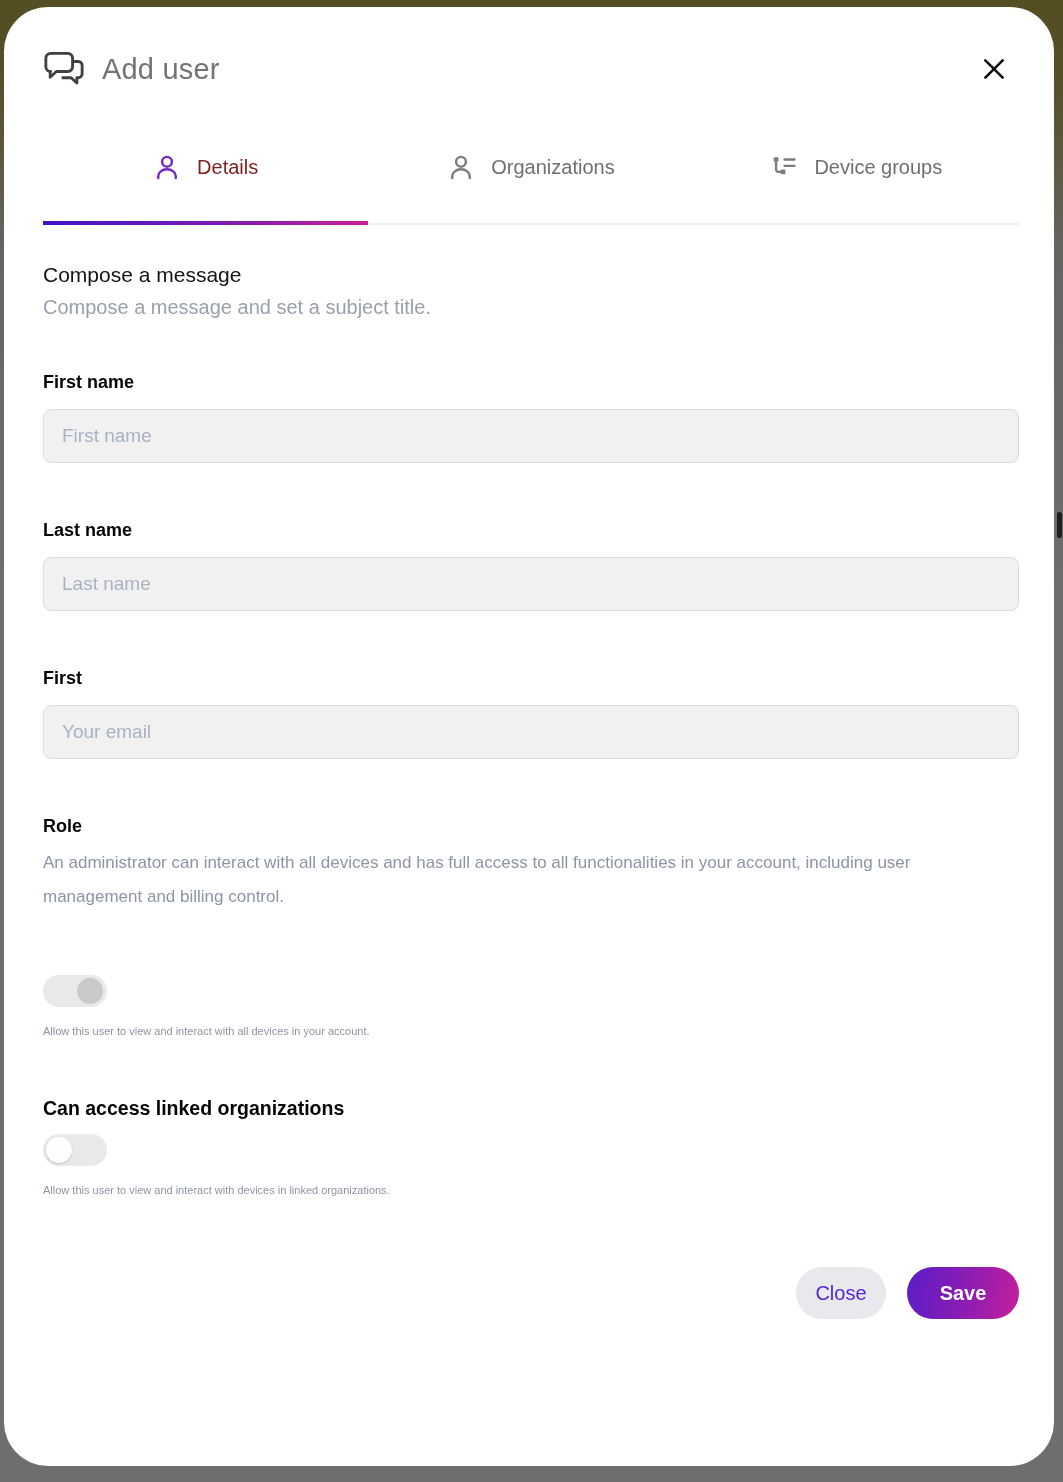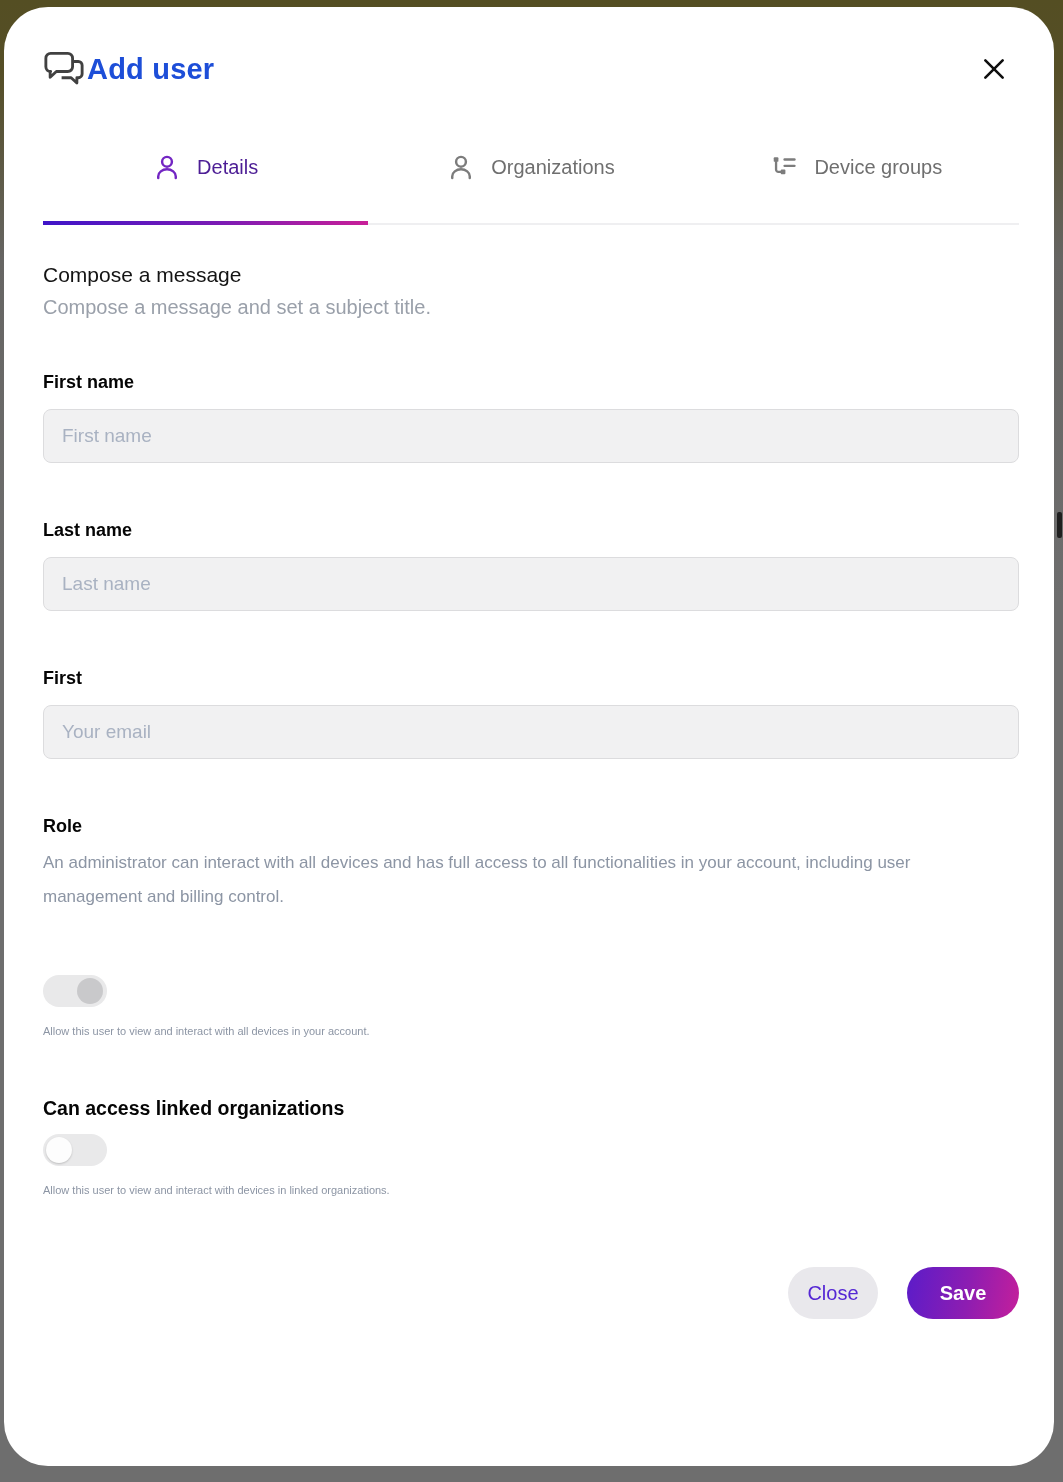--- a/index.html
+++ b/index.html
@@ -19,31 +19,31 @@
     position: absolute; left: 4px; top: 7px; right: 9px; bottom: 16px;
     background: #ffffff; border-radius: 44px;
     overflow: hidden;
     display: flex; flex-direction: column;
   }
   .content { padding: 0 35px 0 39px; flex: 1; display: flex; flex-direction: column; }
 
   
   .header { display: flex; align-items: center; padding-top: 44px; }
   .header .title-icon { width: 42px; height: 36px; color: #414141; flex: 0 0 auto; }
-  .header .title { font-size: 29px; font-weight: bold; color: #1d4ed8; margin-left: 2px; letter-spacing: 0.2px; }
+  .header .title { font-size: 29px; font-weight: normal; color: #737373; margin-left: 17px; letter-spacing: 0.2px; }
   .close-btn { margin-left: auto; margin-right: 8px; width: 34px; height: 34px; border: none; background: transparent; cursor: pointer; color: #101010; display: flex; align-items: center; justify-content: center; }
   .close-btn svg { width: 26px; height: 26px; }
 
   
   .tabs { margin-top: 46px; display: flex; position: relative; border-bottom: 2px solid #efeff1; }
   .tab { flex: 1 1 0; display: flex; align-items: center; justify-content: center; gap: 16px; padding: 20px 0 42px; background: transparent; border: none; cursor: pointer; }
   .tab .tab-icon { width: 28px; height: 28px; color: #7c7c7c; }
   .tab .tab-label { font-size: 20px; color: #6f6f6f; }
   .tab.active .tab-icon { color: #7326c3; }
-  .tab.active .tab-label { color: #4c1d95; }
+  .tab.active .tab-label { color: #7f1d1d; }
   .tab-underline { position: absolute; left: 0; bottom: -2px; width: 33.33%; height: 4px;
     background: linear-gradient(90deg, #3f14c8 0%, #7c1bb4 55%, #c81f98 100%); }
 
   
   .section-head { margin-top: 38px; }
   .section-heading { font-size: 21px; color: #141414; font-weight: normal; }
   .section-subheading { margin-top: 9px; font-size: 20px; color: #9aa0aa; }
 
   
   .field { margin-top: 53px; }
@@ -65,21 +65,21 @@
   .toggle-group { margin-top: 48px; }
   .toggle-group + .toggle-group { margin-top: 60px; }
   .toggle-label { font-size: 19.5px; font-weight: bold; color: #050505; }
   .toggle { margin-top: 14px; width: 64px; height: 32px; border-radius: 16px; background: #e9e9ea; border: none; position: relative; cursor: pointer; display: block; }
   .toggle .knob { position: absolute; top: 3px; width: 26px; height: 26px; border-radius: 50%; }
   .toggle.on .knob { right: 4px; background: #c9c9cb; }
   .toggle.off .knob { left: 3px; background: #fdfdfd; box-shadow: 0 1px 2px rgba(0,0,0,0.18); }
   .toggle-desc { margin-top: 18px; font-size: 11px; color: #8c95a4; }
 
   
-  .footer { margin-top: 71px; display: flex; justify-content: flex-end; align-items: center; gap: 29px; }
+  .footer { margin-top: 71px; display: flex; justify-content: flex-end; align-items: center; gap: 21px; }
   .btn { height: 52px; border: none; border-radius: 26px; font-family: "Liberation Sans", sans-serif; font-size: 20px; cursor: pointer; }
   .btn-close { width: 90px; background: #e9e8ec; color: #5527d4; }
   .btn-save { width: 112px; background: linear-gradient(100deg, #5b1cc9 0%, #8e1db1 55%, #c51f9b 100%); color: #ffffff; font-weight: bold; }
 </style>
 </head>
 <body>
 
 <div class="backdrop-scroll-thumb"></div>
 
 <div class="modal">

